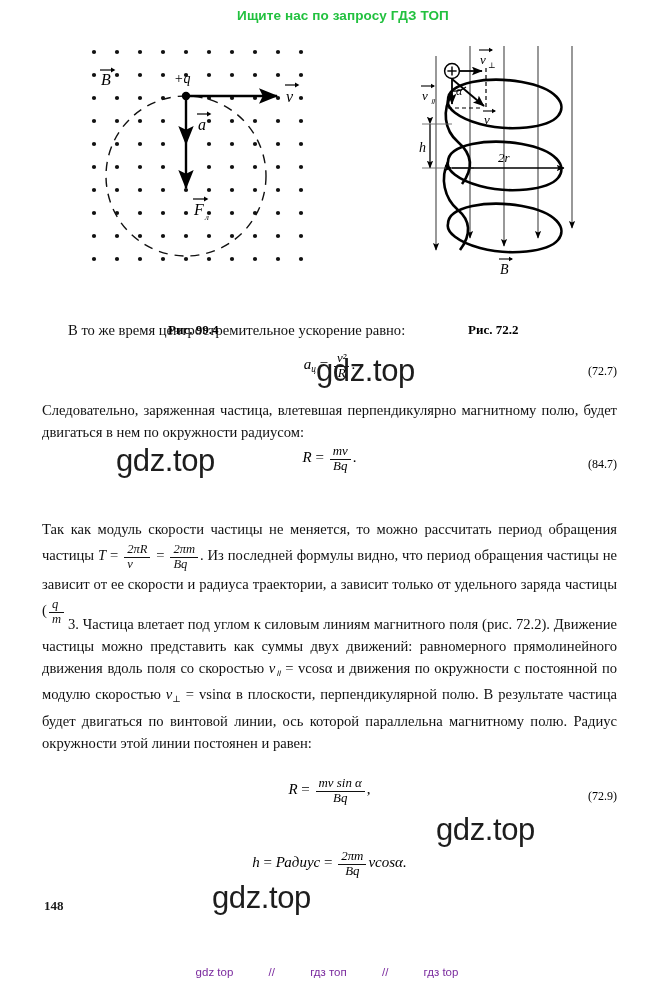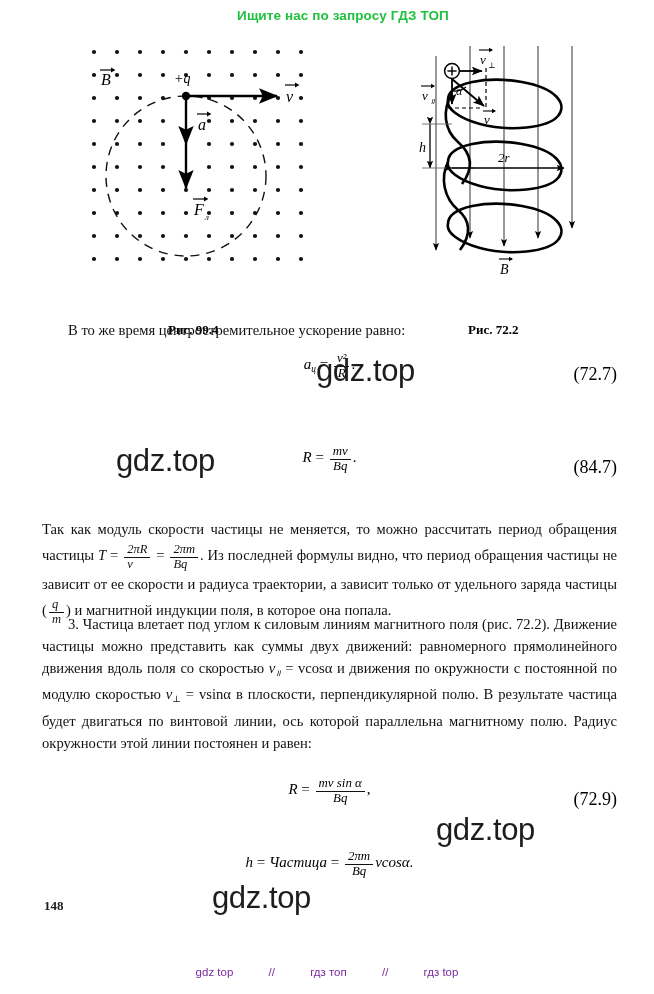--- a/index.html
+++ b/index.html
@@ -89,21 +89,21 @@
     position: absolute;
     left: 0; right: 0;
     top: 0;
     text-align: center;
     font-size: 15px;
   }
   .eq-num {
     position: absolute;
     right: 0;
     top: 12px;
-    font-size: 18px;
+    font-size: 12px;
     white-space: nowrap;
   }
 
   
   .mi {
     font-family: "Liberation Serif", "DejaVu Serif", serif;
     font-style: italic;
   }
   .mup { font-style: normal; }
   .frac {
@@ -433,20 +433,23 @@
       <span class="frac">
         <span class="num mi">v²</span>
         <span class="den mi">R</span>
       </span><span class="mup">.</span>
     </div>
     <div class="eq-num">(72.7)</div>
   </div>
 
   <div class="wm" id="wm1">gdz.top</div>
 
+  <div class="body-text" style="top:400px;">
+    <p class="para">Следовательно, заряженная частица, влетевшая перпендикулярно магнитному полю, будет двигаться в нем по окружности радиусом:</p>
+  </div>
 
   <div class="eq-row" style="top:445px;">
     <div class="eq-center">
       <span class="mi">R</span>
       <span class="mup">=</span>
       <span class="frac">
         <span class="num mi">mv</span>
         <span class="den mi">Bq</span>
       </span><span class="mup">.</span>
     </div>
@@ -463,21 +466,21 @@
         <span class="num mi">2πR</span>
         <span class="den mi">v</span>
       </span>
       <span class="mup">=</span>
       <span class="frac">
         <span class="num mi">2πm</span>
         <span class="den mi">Bq</span>
       </span><span>. Из последней формулы видно, что период обращения частицы не зависит от ее скорости и радиуса траектории, а зависит только от удельного заряда частицы (</span><span class="frac">
         <span class="num mi">q</span>
         <span class="den mi">m</span>
-      </span><span>) и магнитной индукции поля, в которое она попала.</span></p>
+      </span></p>
   </div>
 
   <div class="body-text" style="top:614px;">
     <p class="para indent"><span>3. Частица влетает под углом к силовым линиям магнитного поля (рис. 72.2). Движение частицы можно представить как суммы двух движений: равномерного прямолинейного движения вдоль поля со скоростью</span>
       <span class="mi">v</span><span class="sub mup">॥</span>
       <span>= vcosα и движения по окружности с постоянной по модулю скоростью</span>
       <span class="mi">v</span><span class="sub mup">⊥</span>
       <span>= vsinα в плоскости, перпендикулярной полю. В результате частица будет двигаться по винтовой линии, ось которой параллельна магнитному полю. Радиус окружности этой линии постоянен и равен:</span></p>
   </div>
 
@@ -493,21 +496,21 @@
     <div class="eq-num">(72.9)</div>
   </div>
 
 
   <div class="wm" id="wm3">gdz.top</div>
 
   <div class="eq-row" style="top:850px;">
     <div class="eq-center">
       <span class="mi">h</span>
       <span class="mup">=</span>
-      <span class="mi">Частица</span>
+      <span class="mi">Радиус</span>
       <span class="mup">=</span>
       <span class="frac">
         <span class="num mi">2πm</span>
         <span class="den mi">Bq</span>
       </span><span class="mi">vcosα.</span>
     </div>
   </div>
 
   <div class="wm" id="wm4">gdz.top</div>
 

